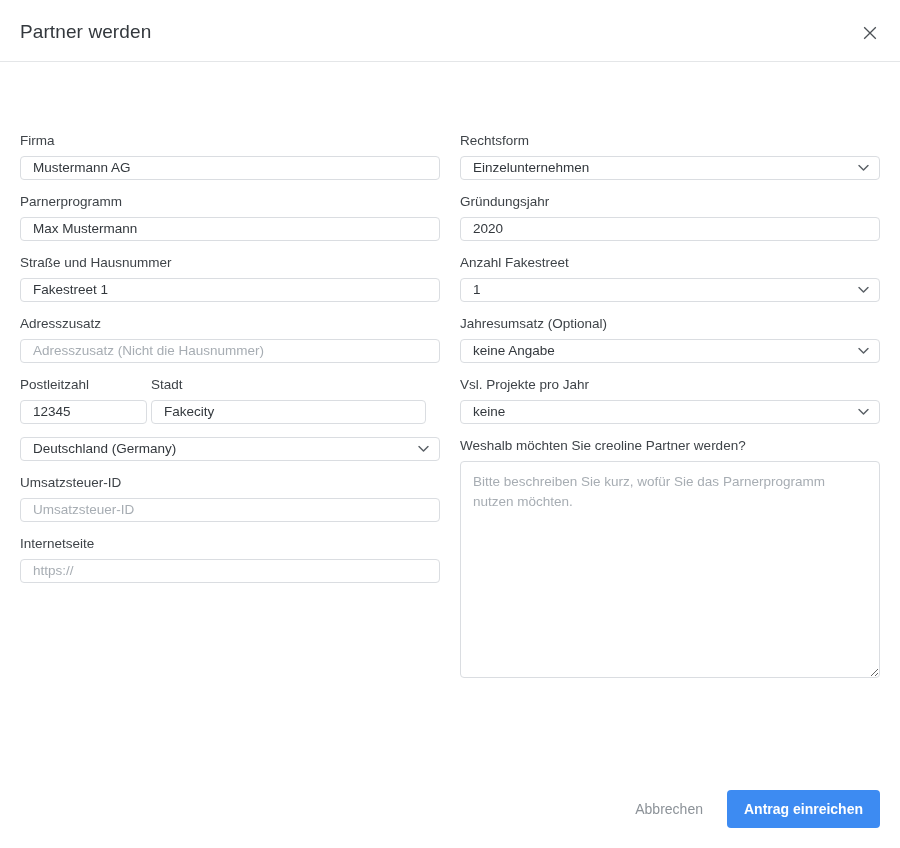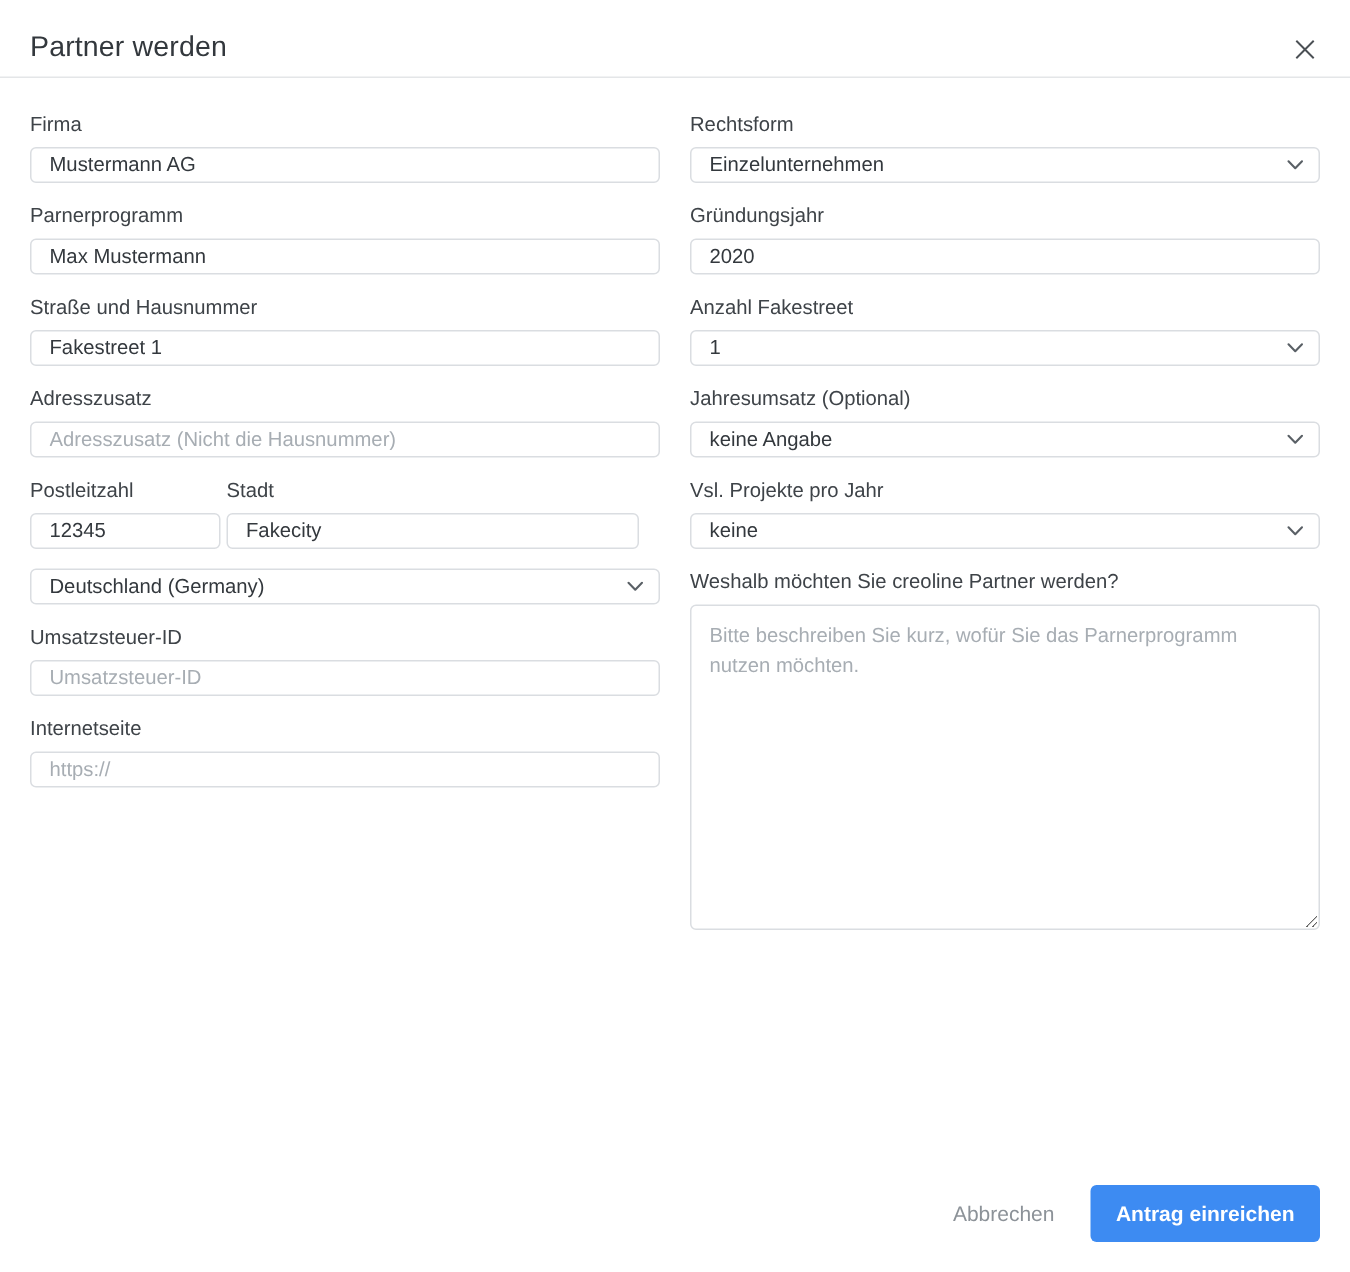--- a/index.html
+++ b/index.html
@@ -11,21 +11,21 @@
   }
   .modal {
     position: relative;
     width: 900px; height: 848px;
     background: #ffffff;
     overflow: hidden;
   }
   
   .modal-header {
     position: relative;
-    height: 52px;
+    height: 62px;
     border-bottom: 1px solid #e4e6e8;
     text-align: center;
   }
   .modal-title {
     position: absolute;
     left: 20px; top: 21px;
     font-size: 19px;
     color: #33383d;
     letter-spacing: .1px;
     white-space: nowrap;
@@ -40,21 +40,21 @@
     background: none; border: none; padding: 0;
   }
   .close-btn svg { display: block; }
   
   .modal-body {
     position: relative;
     padding: 22px 20px 0 20px;
     display: flex;
     gap: 20px;
   }
-  .col { width: 420px; flex: 0 0 420px; }
+  .col { width: 420px; flex: 0 0 420px; margin-top: 48px; }
   .field { margin-bottom: 13px; }
   .field-label {
     display: block;
     font-size: 13.5px;
     color: #3e4348;
     margin-bottom: 7px;
     line-height: 17px;
   }
   .control {
     width: 100%;

